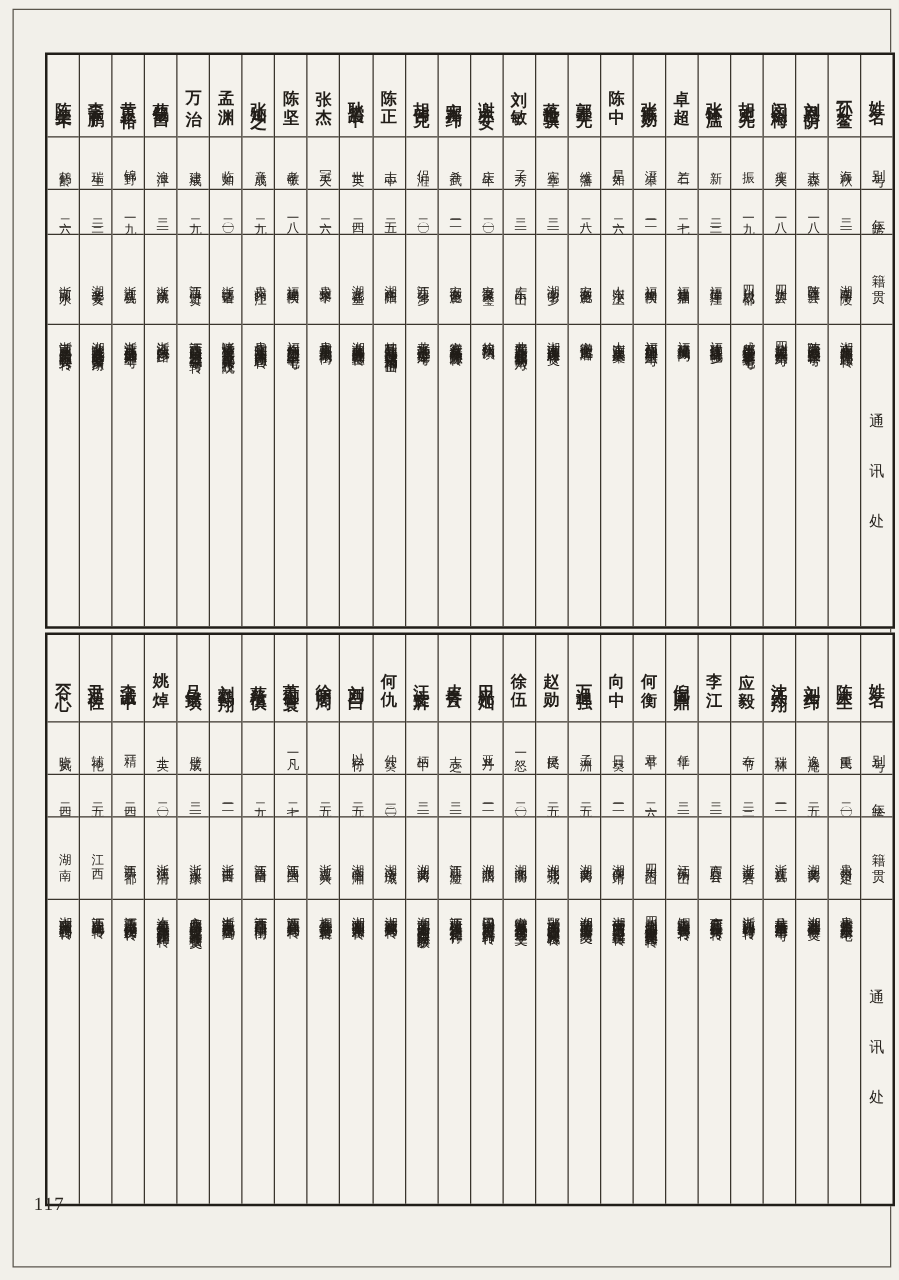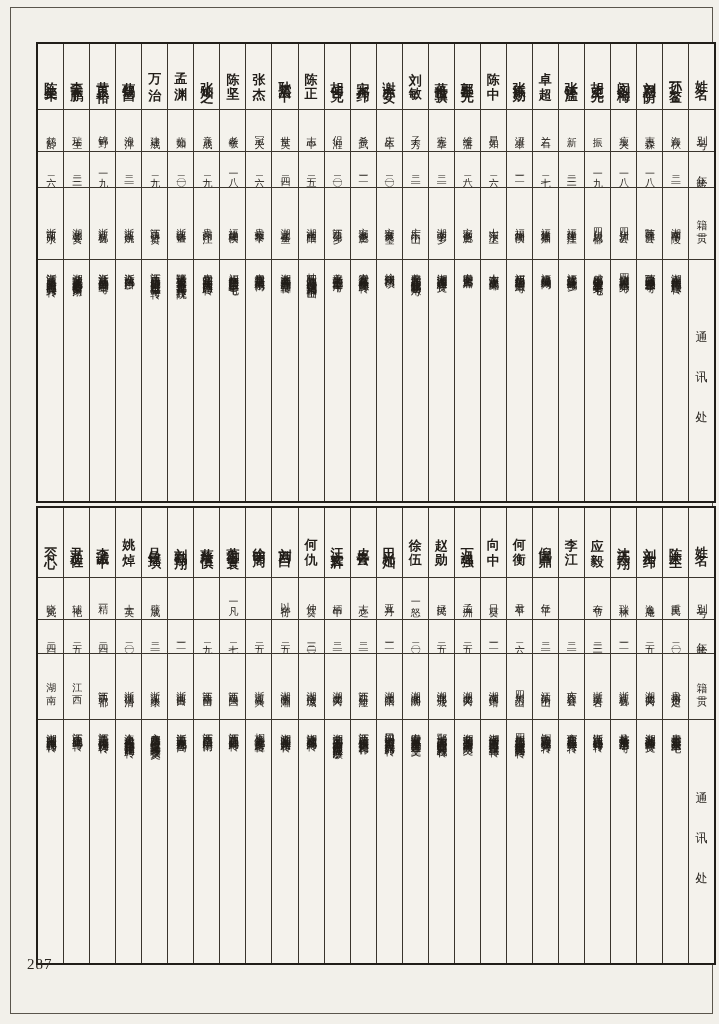--- a/index.html
+++ b/index.html
@@ -421,14 +421,14 @@
   </div>
       <div class="col">
     <div class="cell c-name" style="letter-spacing: 4px;">谷一心</div>
     <div class="cell c-alias">晓岚</div>
     <div class="cell c-age">二四</div>
     <div class="cell c-native" style="letter-spacing: 13px;">湖南</div>
     <div class="cell c-addr">湖南来阳城内谷祠转</div>
   </div>
     </section>
 
-  <div class="page-number">287</div>
+  <div class="page-number">117</div>
 </div>
 
 </body></html>

